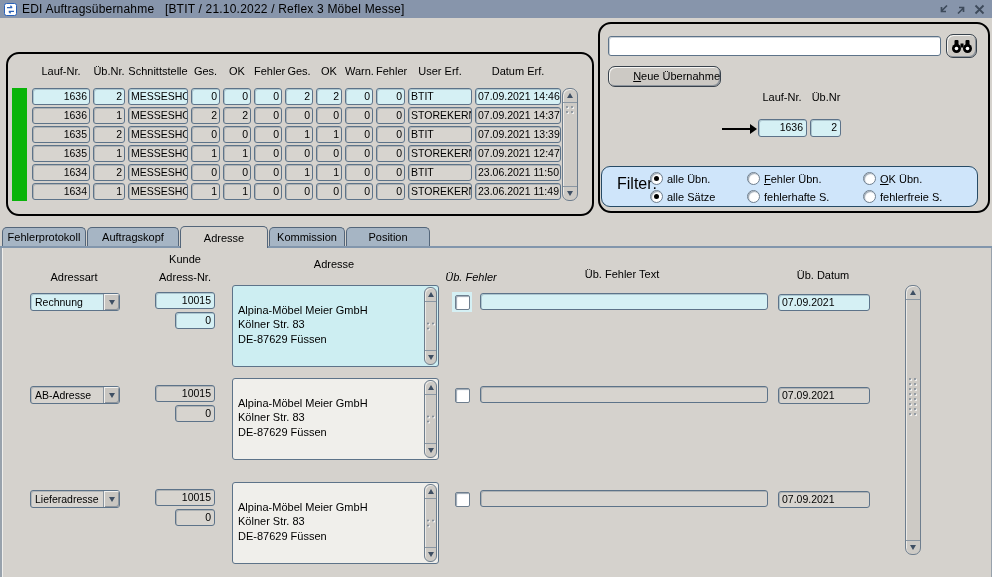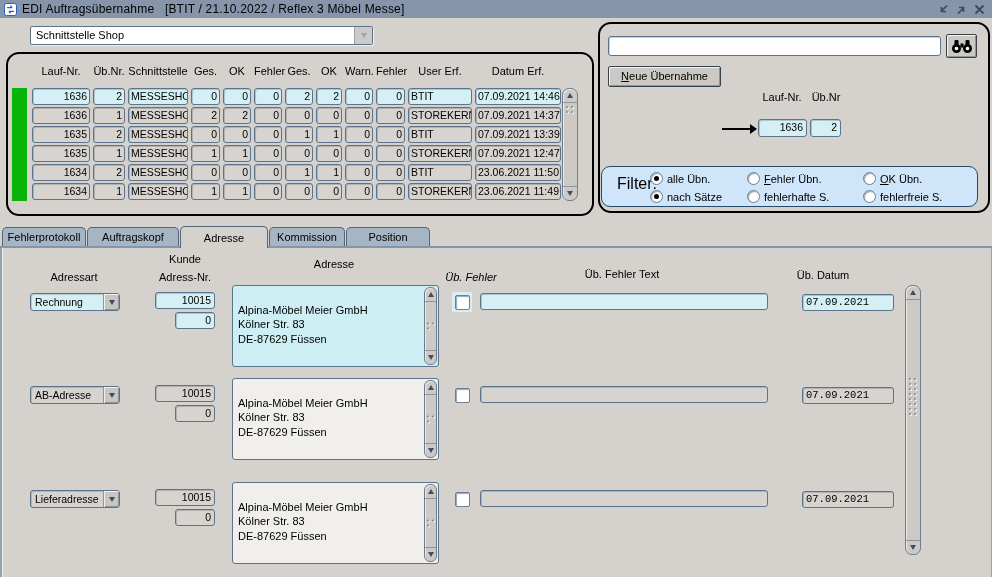--- a/index.html
+++ b/index.html
@@ -13,22 +13,22 @@
   .title-text{font-size:12px;color:#000000;margin-left:5px;white-space:pre;letter-spacing:.2px;}
   .win-controls{margin-left:auto;display:flex;gap:2px;padding-right:5px;}
   .win-controls .wc{width:16px;height:16px;display:flex;align-items:center;justify-content:center;cursor:pointer;}
 
   
   .fld{position:absolute;box-sizing:border-box;border:1px solid #5d7389;border-radius:3px;
        background:#d7d4cf;font-size:10.5px;line-height:15px;padding:0 3px;overflow:hidden;
        white-space:nowrap;box-shadow:inset 1px 1px 0 rgba(70,90,110,.28);}
   .fld.num{text-align:right;}
   .fld.hl{background:#d5f0f4;}
-  .btn3d{position:absolute;box-sizing:border-box;background:#ccc9c4;border:1px solid #38424c;border-radius:2px;
-         box-shadow:inset 1px 1px 0 #f6f5f2, inset -1px -1px 0 #8d949c;font-size:11px;text-align:center;cursor:pointer;}
+  .btn3d{position:absolute;box-sizing:border-box;background:#ccc9c4;border:1px solid #38424c;border-radius:7px;
+         box-shadow:inset 1px 1px 0 #f6f5f2, inset -1px -1px 0 #8d949c;font-size:11px;text-align:right;cursor:pointer;}
   .btn-label{display:block;line-height:19px;}
   .mnemonic::first-letter{text-decoration:underline;}
   .lbl{position:absolute;font-size:11px;text-align:center;white-space:nowrap;}
   .tri{width:0;height:0;display:inline-block;}
   .tri-up{border-left:3.5px solid transparent;border-right:3.5px solid transparent;border-bottom:5px solid #3f4f63;}
   .tri-dn{border-left:3.5px solid transparent;border-right:3.5px solid transparent;border-top:5px solid #3f4f63;}
   .tri-muted{border-top-color:#9aa6b2;}
 
   
   .sb{position:absolute;box-sizing:border-box;border:1px solid #6e7e8e;border-radius:7px;background:#cdcac5;
@@ -148,21 +148,21 @@
   .addr-row.hl .kunde,.addr-row.hl .sub,.addr-row.hl .fehler,.addr-row.hl .datum{background:#d5f0f4;}
   .addr-text{position:absolute;left:230px;top:0;width:207px;height:82px;box-sizing:border-box;
              border:1px solid #5d7389;border-radius:3px;background:#f0efeb;font-size:11px;line-height:14.5px;
              padding:2px 18px 2px 5px;white-space:pre-line;overflow:hidden;}
   .addr-row.hl .addr-text{background:#cdeef2;}
   .cb-cell{position:absolute;left:450px;top:7px;width:20px;height:20px;display:flex;align-items:center;justify-content:center;}
   .addr-row.hl .cb-cell{background:#d5f0f4;}
   .checkbox{width:13px;height:13px;background:#fff;border:1px solid #6e7e8e;border-radius:2px;
             box-shadow:inset 1px 1px 1px #9aa6b2;cursor:pointer;}
   .fehler{left:478px;top:8px;width:288px;height:17px;}
-  .datum{left:800px;top:9px;width:92px;height:17px;font-family:Liberation Mono, monospace;}
+  .datum{left:776px;top:9px;width:92px;height:17px;}
 </style>
 </head>
 <body>
 
 <div class="screen">
 
   <div class="titlebar">
     <span class="app-icon">
       <svg width="13" height="13" viewBox="0 0 13 13">
           <rect x="0.5" y="0.5" width="12" height="12" rx="2" fill="#fff" stroke="#2a62b8"></rect>
@@ -182,26 +182,20 @@
           </svg>
       </span>
       <span class="wc">
         <svg width="13" height="13" viewBox="0 0 13 13">
             <path d="M2.5 2.5 L10.5 10.5 M10.5 2.5 L2.5 10.5" stroke="#3d4a5a" stroke-width="1.8" fill="none"></path>
           </svg>
       </span>
     </span>
   </div>
 
-  <div class="iface-dd">
-    <span class="iface-dd-text">Schnittstelle Shop</span>
-    <span class="iface-dd-btn">
-        <i class="tri tri-dn tri-muted"></i>
-      </span>
-  </div>
 
   <div class="groupbox gb-left"></div>
   <div class="groupbox gb-right"></div>
 
   <div class="thead">
 
   <span class="th">Lauf-Nr.</span>
       <span class="th">Üb.Nr.</span>
       <span class="th">Schnittstelle</span>
       <span class="th">Ges.</span>
@@ -362,21 +356,21 @@
 
         <label class="fopt">
           <span class="radio"></span>
           <span class="fopt-label mnemonic">OK Übn.</span>
         </label>
 
         <label class="fopt">
           <span class="radio">
             <span class="dot on"></span>
           </span>
-          <span class="fopt-label">nach Sätze</span>
+          <span class="fopt-label">alle Sätze</span>
         </label>
 
         <label class="fopt">
           <span class="radio"></span>
           <span class="fopt-label">fehlerhafte S.</span>
         </label>
 
         <label class="fopt">
           <span class="radio"></span>
           <span class="fopt-label">fehlerfreie S.</span>

